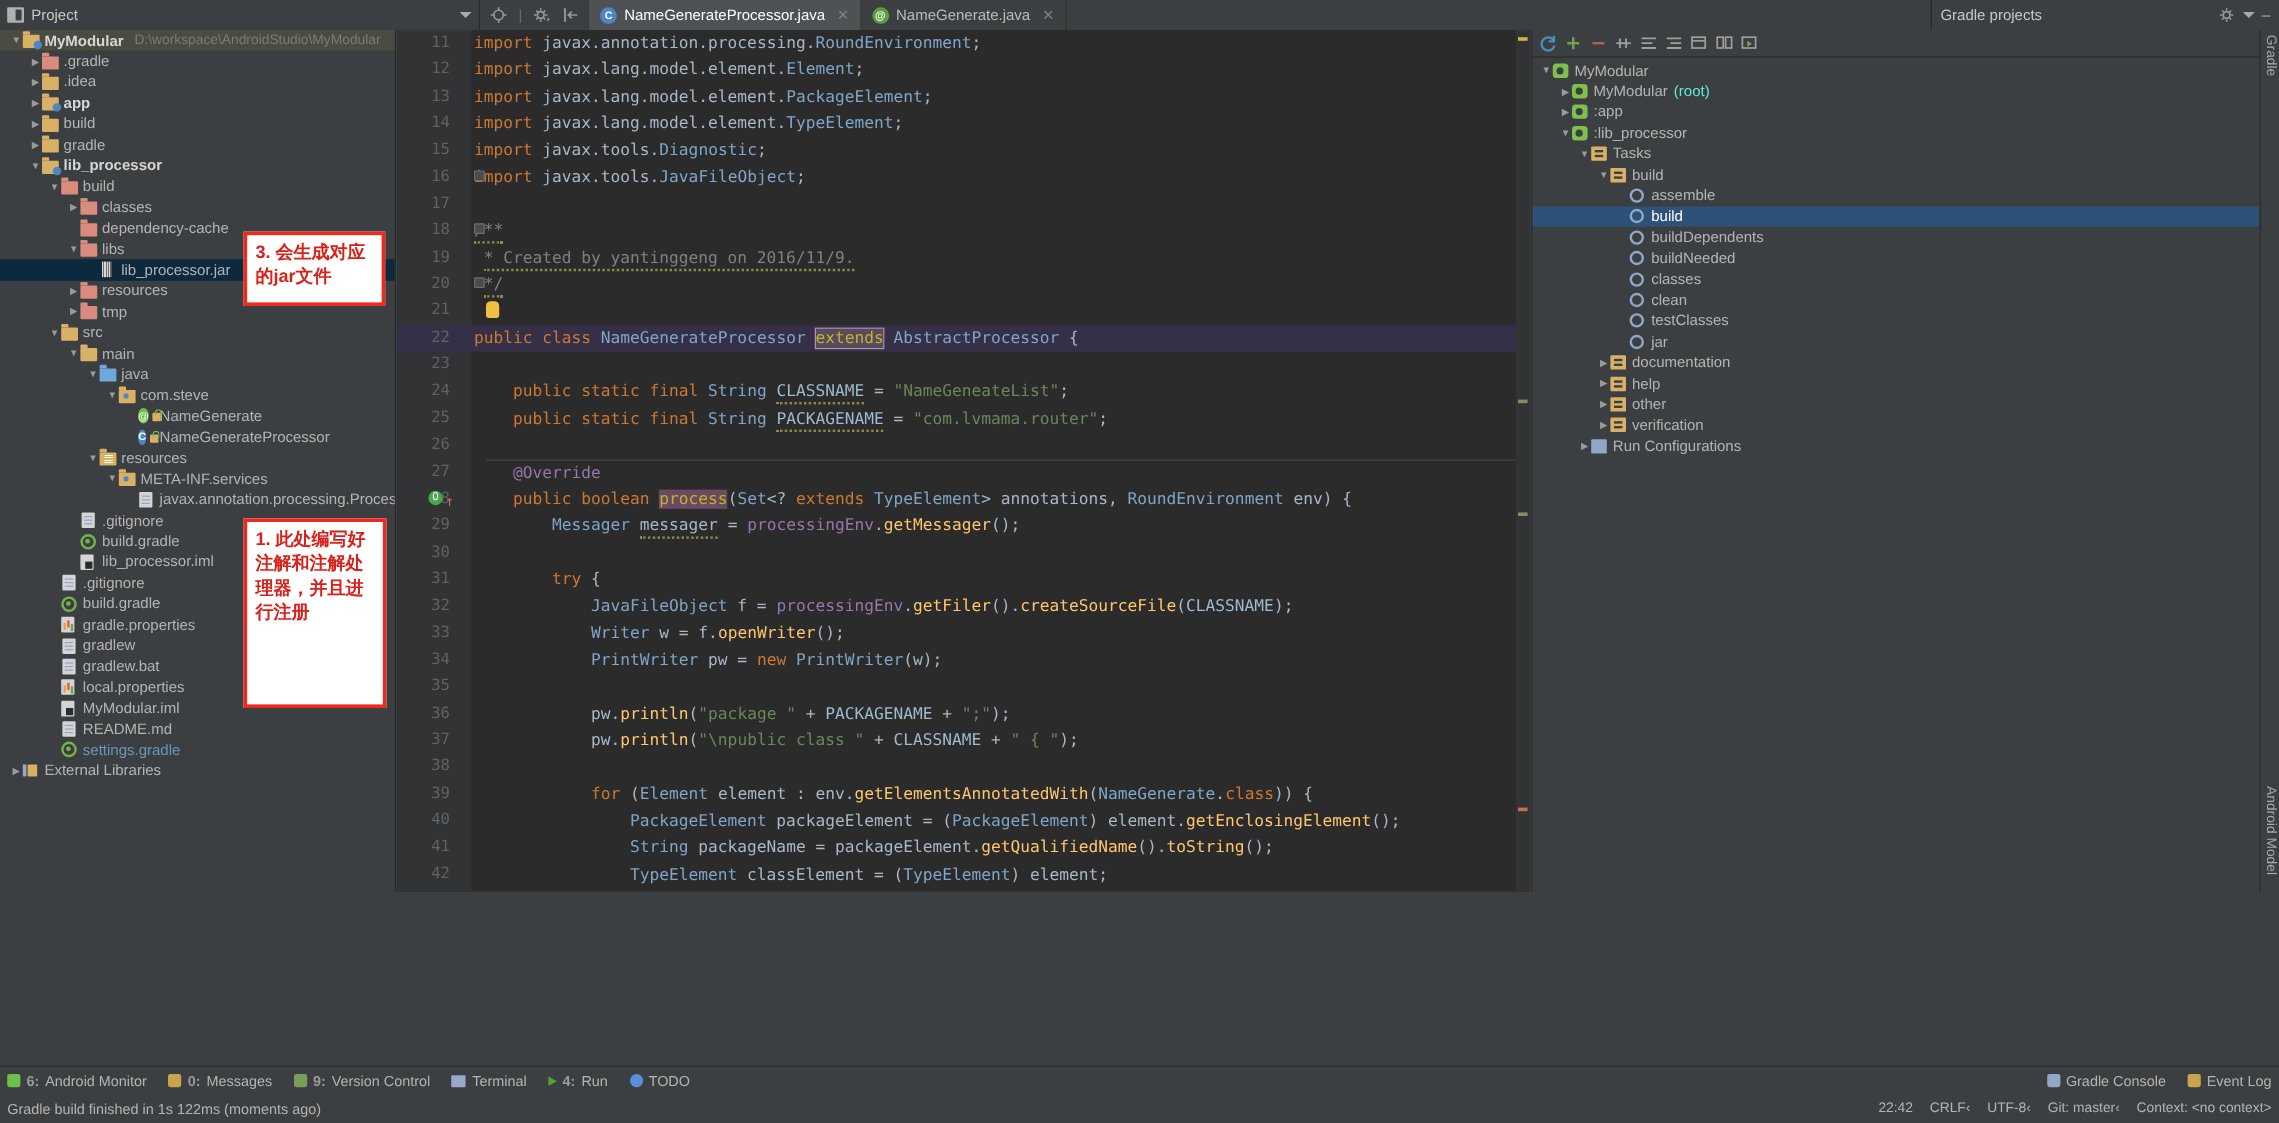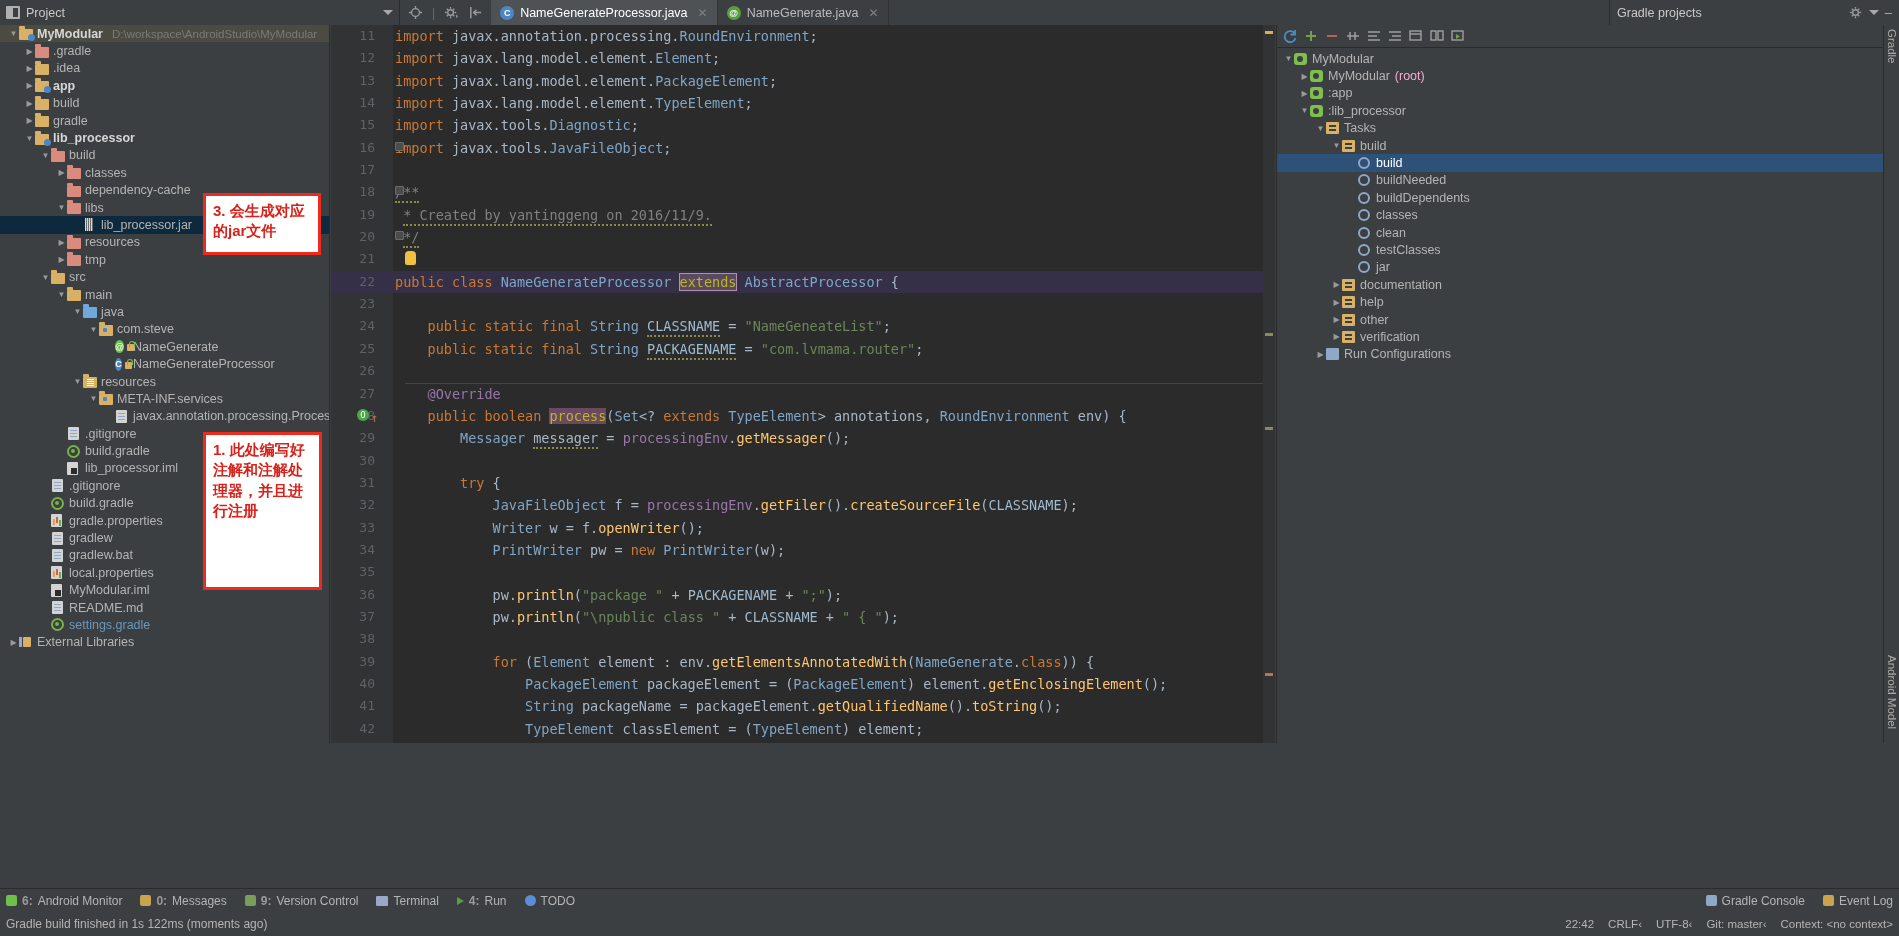--- a/index.html
+++ b/index.html
@@ -661,21 +661,21 @@
           </span>
           <span>MyModular</span>
         </div>
         <div class="grow">
           <span style="display:inline-block;width:22px;flex:0 0 22px"></span>
           <span class="arrow">▶</span>
           <span class="ic" style="display:flex;align-items:center;margin-right:4px">
             <span class="elephant"></span>
           </span>
           <span>MyModular</span>
-          <span style="color:#f9a8d4;margin-left:5px">(root)</span>
+          <span style="color:#5eead4;margin-left:5px">(root)</span>
         </div>
         <div class="grow">
           <span style="display:inline-block;width:22px;flex:0 0 22px"></span>
           <span class="arrow">▶</span>
           <span class="ic" style="display:flex;align-items:center;margin-right:4px">
             <span class="elephant"></span>
           </span>
           <span>:app</span>
         </div>
         <div class="grow">
@@ -694,44 +694,52 @@
           </span>
           <span>Tasks</span>
         </div>
         <div class="grow">
           <span style="display:inline-block;width:54px;flex:0 0 54px"></span>
           <span class="arrow">▼</span>
           <span class="ic" style="display:flex;align-items:center;margin-right:4px">
             <span class="tasksico"></span>
           </span>
           <span>build</span>
+        </div>
+        <div class="grow">
+          <span style="display:inline-block;width:70px;flex:0 0 70px"></span>
+          <span class="arrow"></span>
+          <span class="ic" style="display:flex;align-items:center;margin-right:4px">
+            <span class="gearico"></span>
+          </span>
+          <span>assemble</span>
         </div>
         <div class="grow sel">
           <span style="display:inline-block;width:70px;flex:0 0 70px"></span>
           <span class="arrow"></span>
           <span class="ic" style="display:flex;align-items:center;margin-right:4px">
             <span class="gearico"></span>
           </span>
           <span>build</span>
         </div>
         <div class="grow">
           <span style="display:inline-block;width:70px;flex:0 0 70px"></span>
           <span class="arrow"></span>
           <span class="ic" style="display:flex;align-items:center;margin-right:4px">
             <span class="gearico"></span>
           </span>
+          <span>buildDependents</span>
+        </div>
+        <div class="grow">
+          <span style="display:inline-block;width:70px;flex:0 0 70px"></span>
+          <span class="arrow"></span>
+          <span class="ic" style="display:flex;align-items:center;margin-right:4px">
+            <span class="gearico"></span>
+          </span>
           <span>buildNeeded</span>
-        </div>
-        <div class="grow">
-          <span style="display:inline-block;width:70px;flex:0 0 70px"></span>
-          <span class="arrow"></span>
-          <span class="ic" style="display:flex;align-items:center;margin-right:4px">
-            <span class="gearico"></span>
-          </span>
-          <span>buildDependents</span>
         </div>
         <div class="grow">
           <span style="display:inline-block;width:70px;flex:0 0 70px"></span>
           <span class="arrow"></span>
           <span class="ic" style="display:flex;align-items:center;margin-right:4px">
             <span class="gearico"></span>
           </span>
           <span>classes</span>
         </div>
         <div class="grow">

